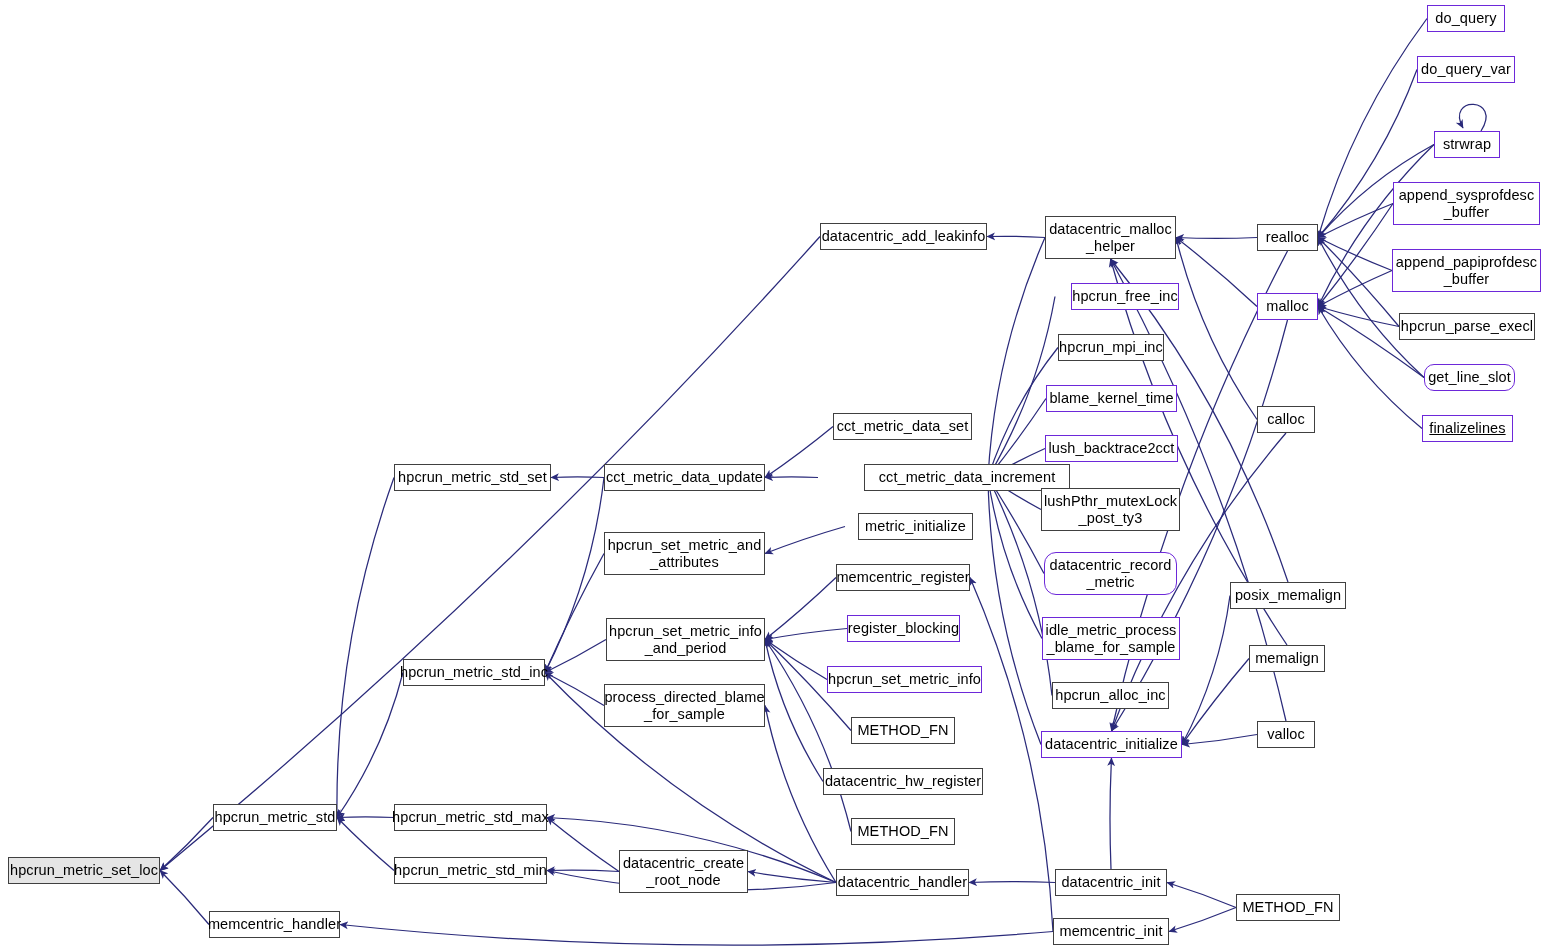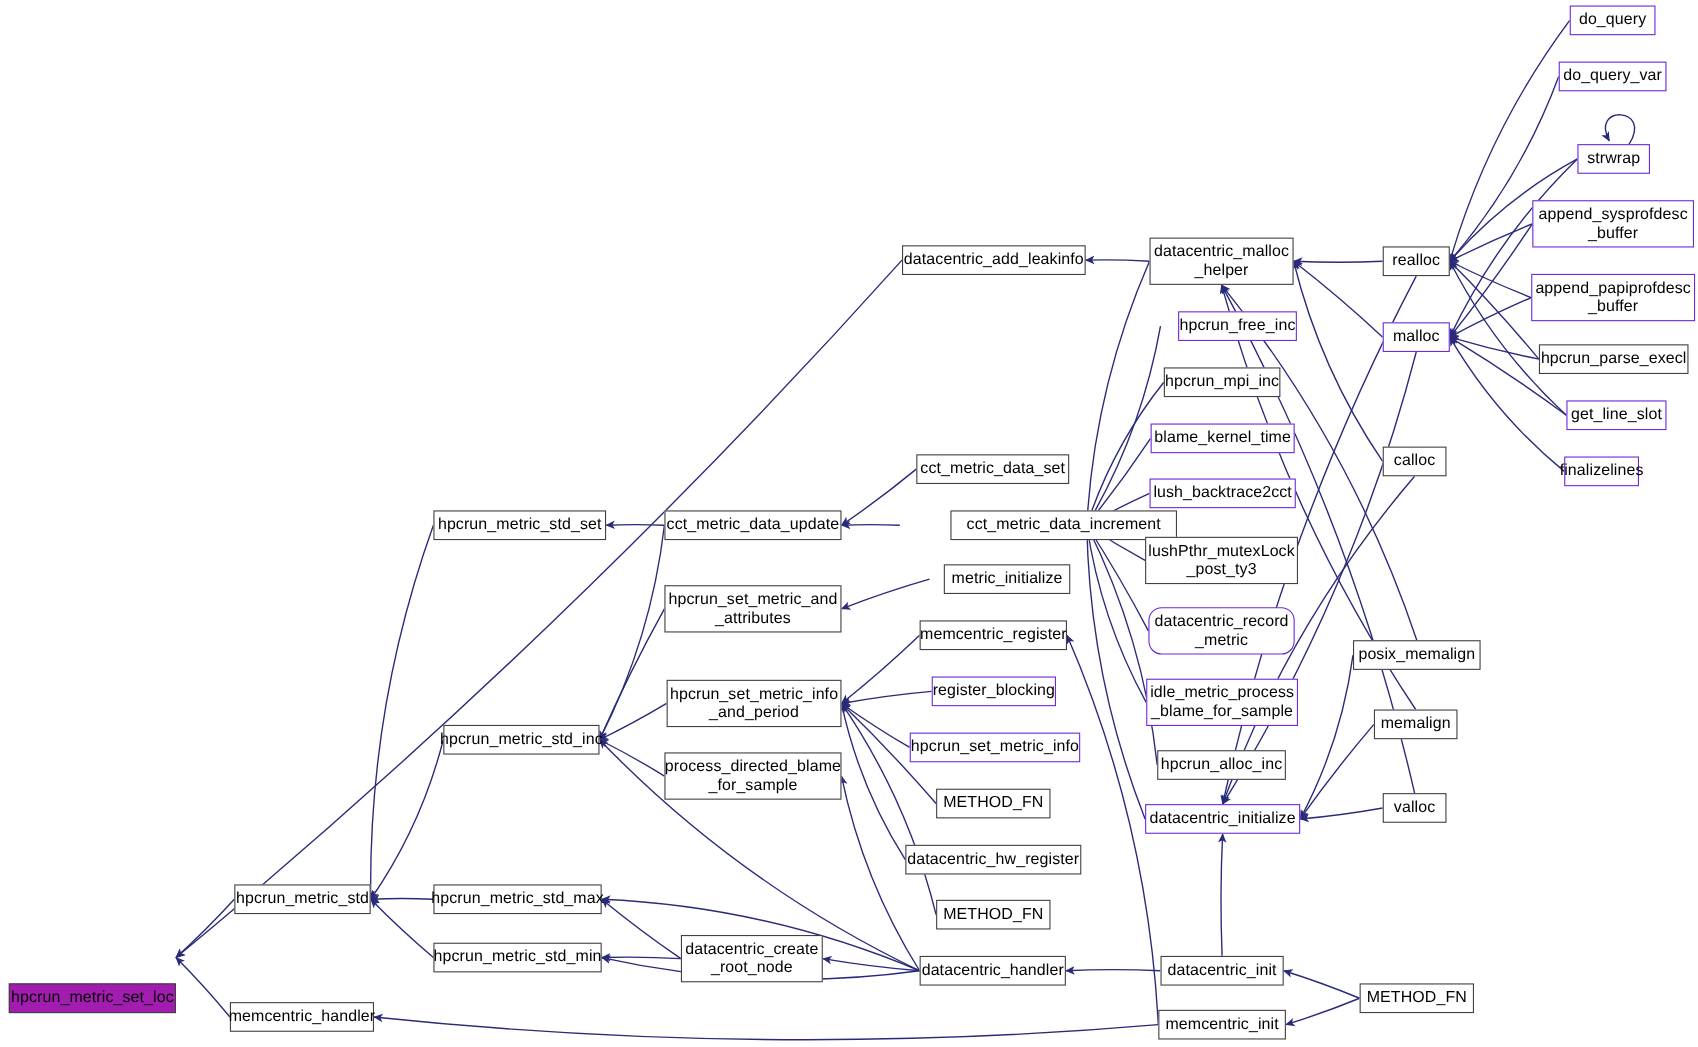--- a/index.html
+++ b/index.html
@@ -19,21 +19,21 @@
     background:#ffffff;
     border:1px solid #404040;
     color:#000000;
     font-size:14.5px;
     line-height:1.12;
     letter-spacing:.1px;
     white-space:pre-line;
     z-index:3;
   }
   .node.red{border:1px solid #6d28d9;}
-  .node.root{background:#a21caf;border:1px solid #404040;margin-top:37px;}
+  .node.root{background:#e5e5e5;border:1px solid #404040;}
 </style>
 </head>
 <body>
 
 <div id="canvas">
   <svg id="edges">
     <defs>
       <marker id="arrow" markerWidth="9" markerHeight="9" refX="8" refY="4.5" orient="auto" markerUnits="userSpaceOnUse">
         <path d="M0,0.6 L8.6,4.5 L0,8.4 L2.2,4.5 Z" fill="#2a2a7a"></path>
       </marker>
@@ -164,16 +164,16 @@
       <div class="node" style="left: 1257px; top: 721px; width: 58px; height: 27px;">valloc</div>
       <div class="node" style="left: 1236px; top: 894px; width: 104px; height: 27px;">METHOD_FN</div>
       <div class="node red" style="left: 1427px; top: 5px; width: 78px; height: 27px;">do_query</div>
       <div class="node red" style="left: 1417px; top: 56px; width: 98px; height: 27px;">do_query_var</div>
       <div class="node red" style="left: 1434px; top: 131px; width: 66px; height: 27px;">strwrap</div>
       <div class="node red" style="left: 1393px; top: 182px; width: 147px; height: 43px;">append_sysprofdesc
 _buffer</div>
       <div class="node red" style="left: 1392px; top: 249px; width: 149px; height: 43px;">append_papiprofdesc
 _buffer</div>
       <div class="node" style="left: 1399px; top: 313px; width: 136px; height: 27px;">hpcrun_parse_execl</div>
-      <div class="node red" style="left: 1424px; top: 364px; width: 91px; height: 27px;">get_line_slot</div>
-      <div class="node red" style="left: 1422px; top: 415px; width: 68px; height: 27px;">finalizelines</div>
+      <div class="node red" style="left: 1424px; top: 364px; width: 91px; height: 27px; border-radius: 10px;">get_line_slot</div>
+      <div class="node red" style="left: 1422px; top: 415px; width: 91px; height: 27px; text-decoration: underline;">finalizelines</div>
     </div>
 </div>
 
 </body></html>

